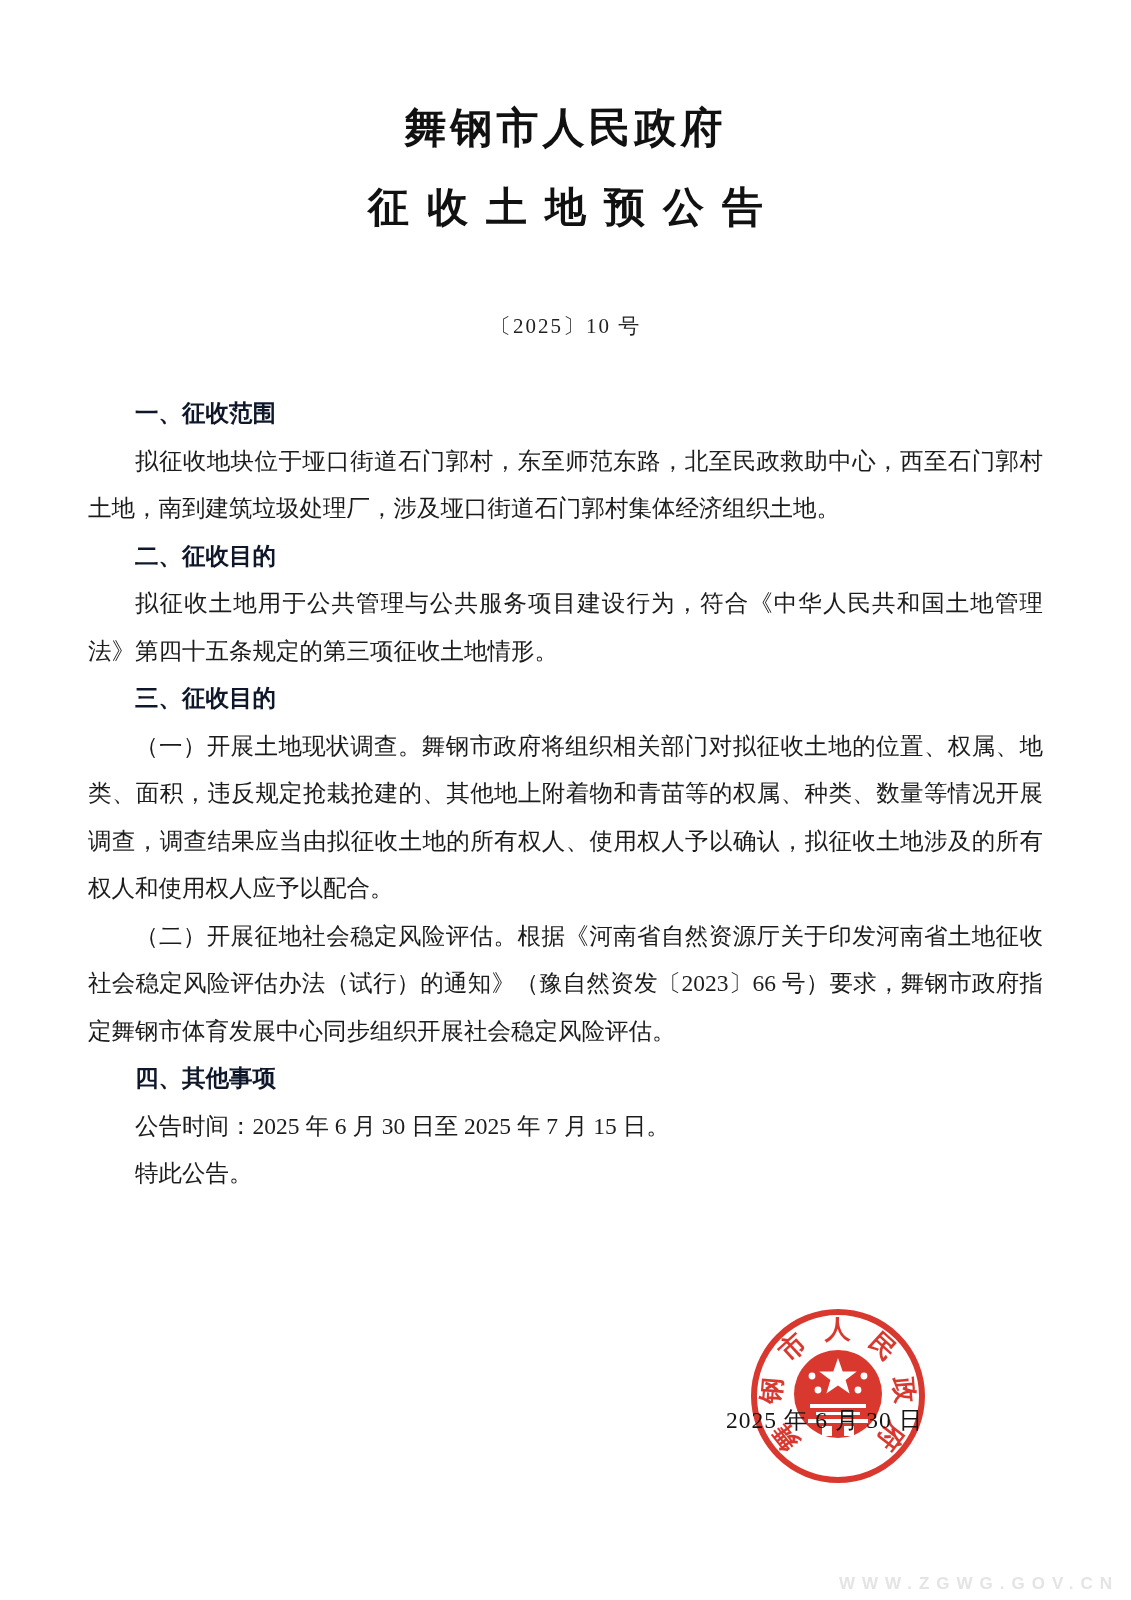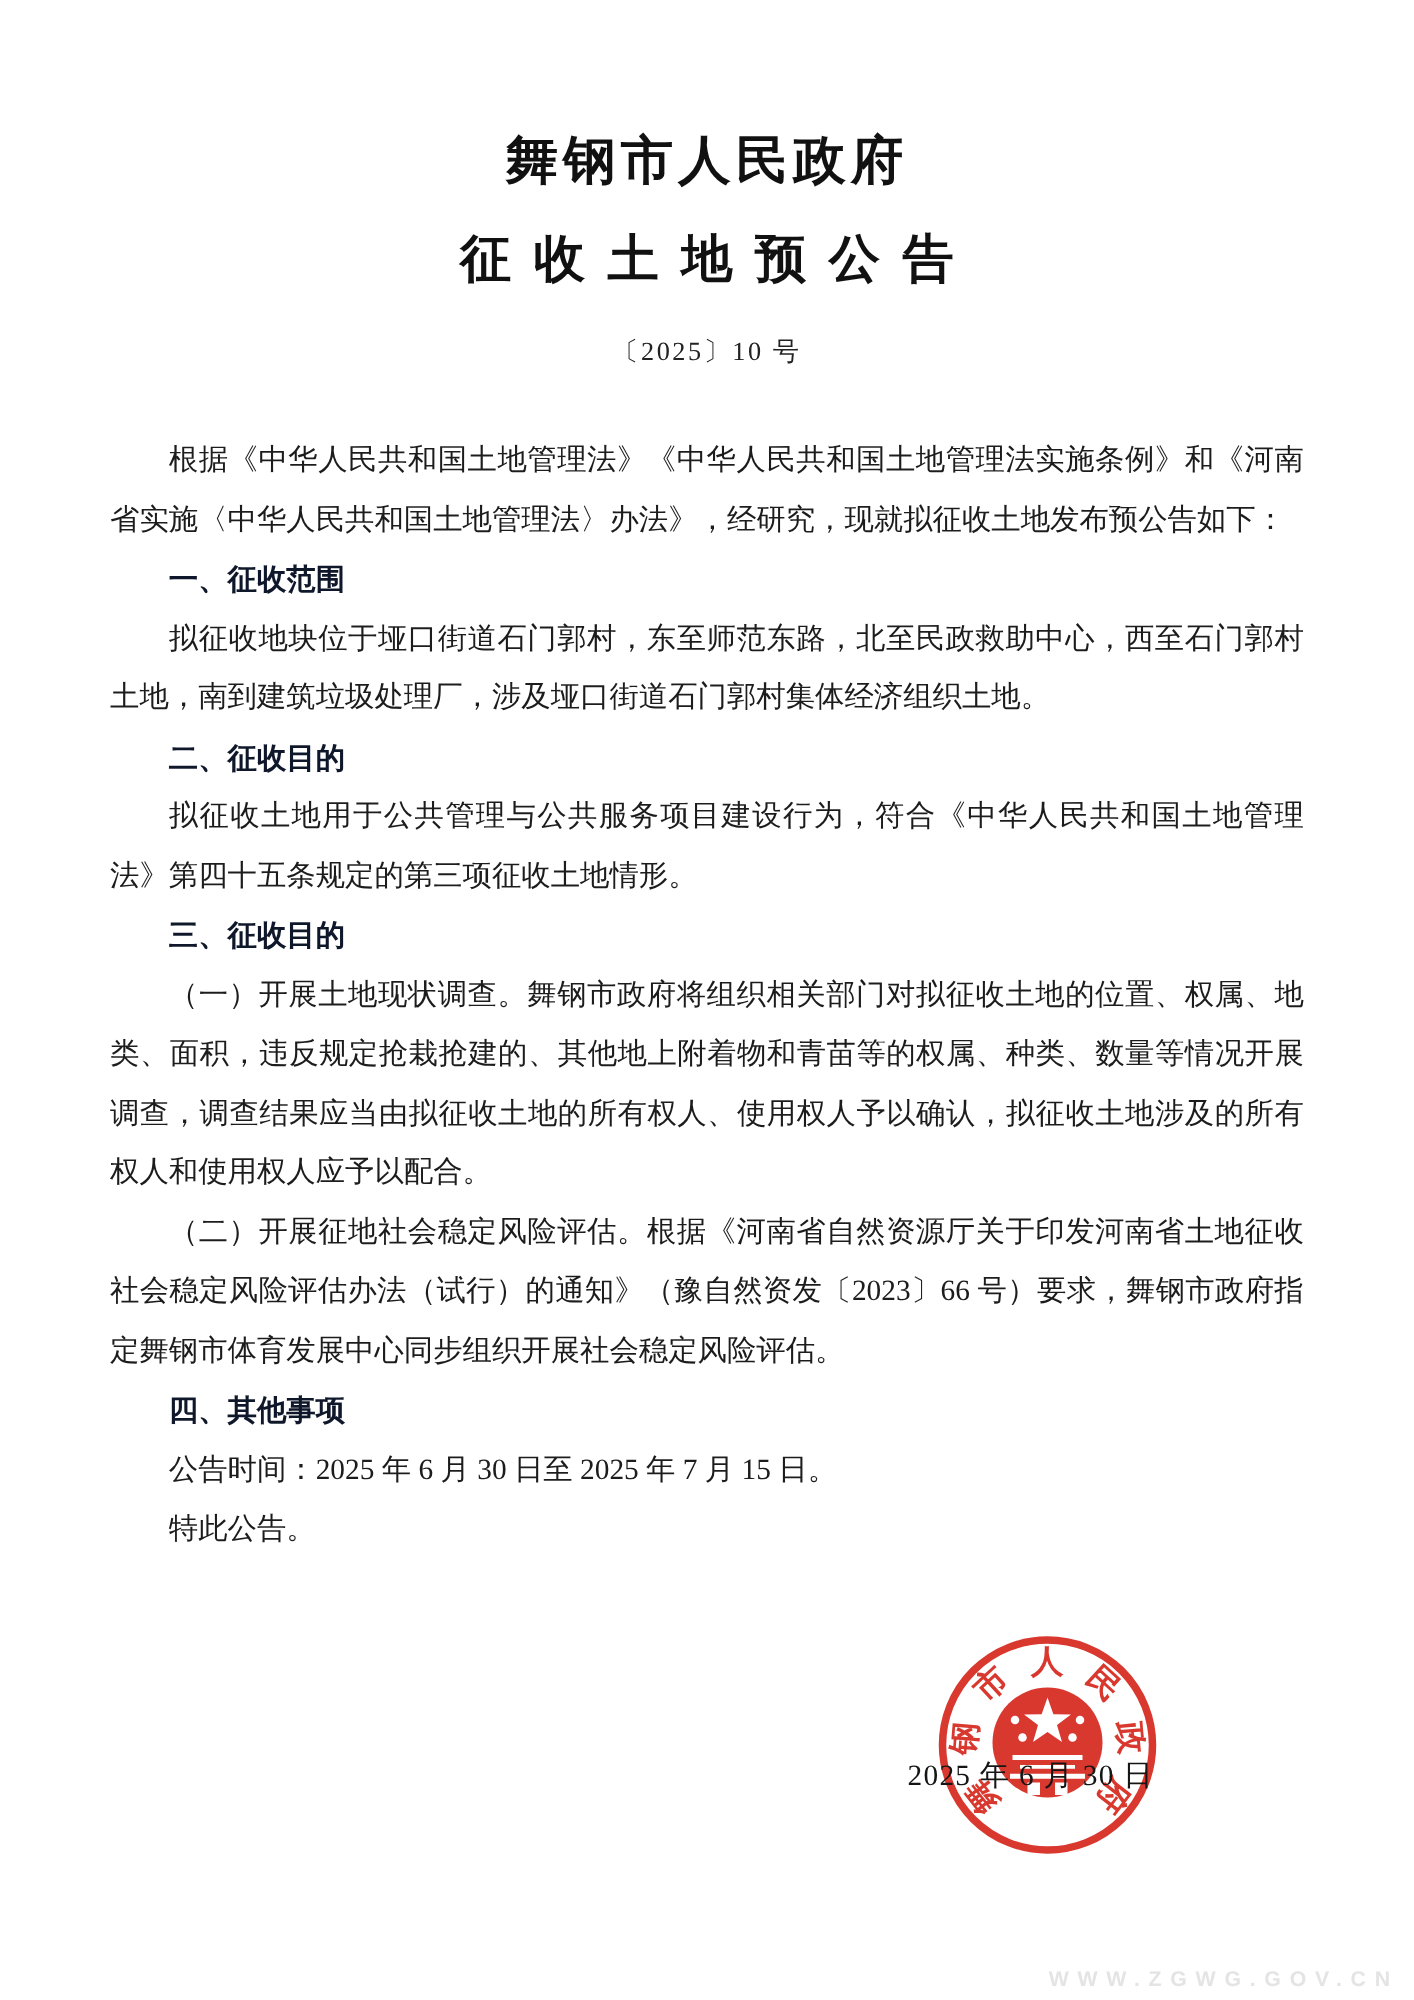--- a/index.html
+++ b/index.html
@@ -23,21 +23,21 @@
   }
   .doc-title-2 {
     margin-top: 24px;
     font-size: 41px;
     font-weight: bold;
     letter-spacing: 18px;
     text-indent: 18px;
     color: #111;
   }
   .doc-number {
-    margin-top: 32px;
+    margin-top: 77px;
     font-size: 21px;
     letter-spacing: 2px;
     color: #222;
   }
   .doc-body {
     margin-top: 50px;
     padding: 0 88px;
     font-size: 23.5px;
     line-height: 47.5px;
     text-align: justify;
@@ -85,21 +85,20 @@
 
 <div class="page">
 
   <div class="doc-head">
     <div class="doc-title-1">舞钢市人民政府</div>
     <div class="doc-title-2">征收土地预公告</div>
     <div class="doc-number">〔2025〕10 号</div>
   </div>
 
   <div class="doc-body">
-    <p>根据《中华人民共和国土地管理法》《中华人民共和国土地管理法实施条例》和《河南省实施〈中华人民共和国土地管理法〉办法》，经研究，现就拟征收土地发布预公告如下：</p>
 
     <p class="sec-heading">一、征收范围</p>
     <p>拟征收地块位于垭口街道石门郭村，东至师范东路，北至民政救助中心，西至石门郭村土地，南到建筑垃圾处理厂，涉及垭口街道石门郭村集体经济组织土地。</p>
 
     <p class="sec-heading">二、征收目的</p>
     <p>拟征收土地用于公共管理与公共服务项目建设行为，符合《中华人民共和国土地管理法》第四十五条规定的第三项征收土地情形。</p>
 
     <p class="sec-heading">三、征收目的</p>
     <p>（一）开展土地现状调查。舞钢市政府将组织相关部门对拟征收土地的位置、权属、地类、面积，违反规定抢栽抢建的、其他地上附着物和青苗等的权属、种类、数量等情况开展调查，调查结果应当由拟征收土地的所有权人、使用权人予以确认，拟征收土地涉及的所有权人和使用权人应予以配合。</p>
     <p>（二）开展征地社会稳定风险评估。根据《河南省自然资源厅关于印发河南省土地征收社会稳定风险评估办法（试行）的通知》（豫自然资发〔2023〕66 号）要求，舞钢市政府指定舞钢市体育发展中心同步组织开展社会稳定风险评估。</p>

